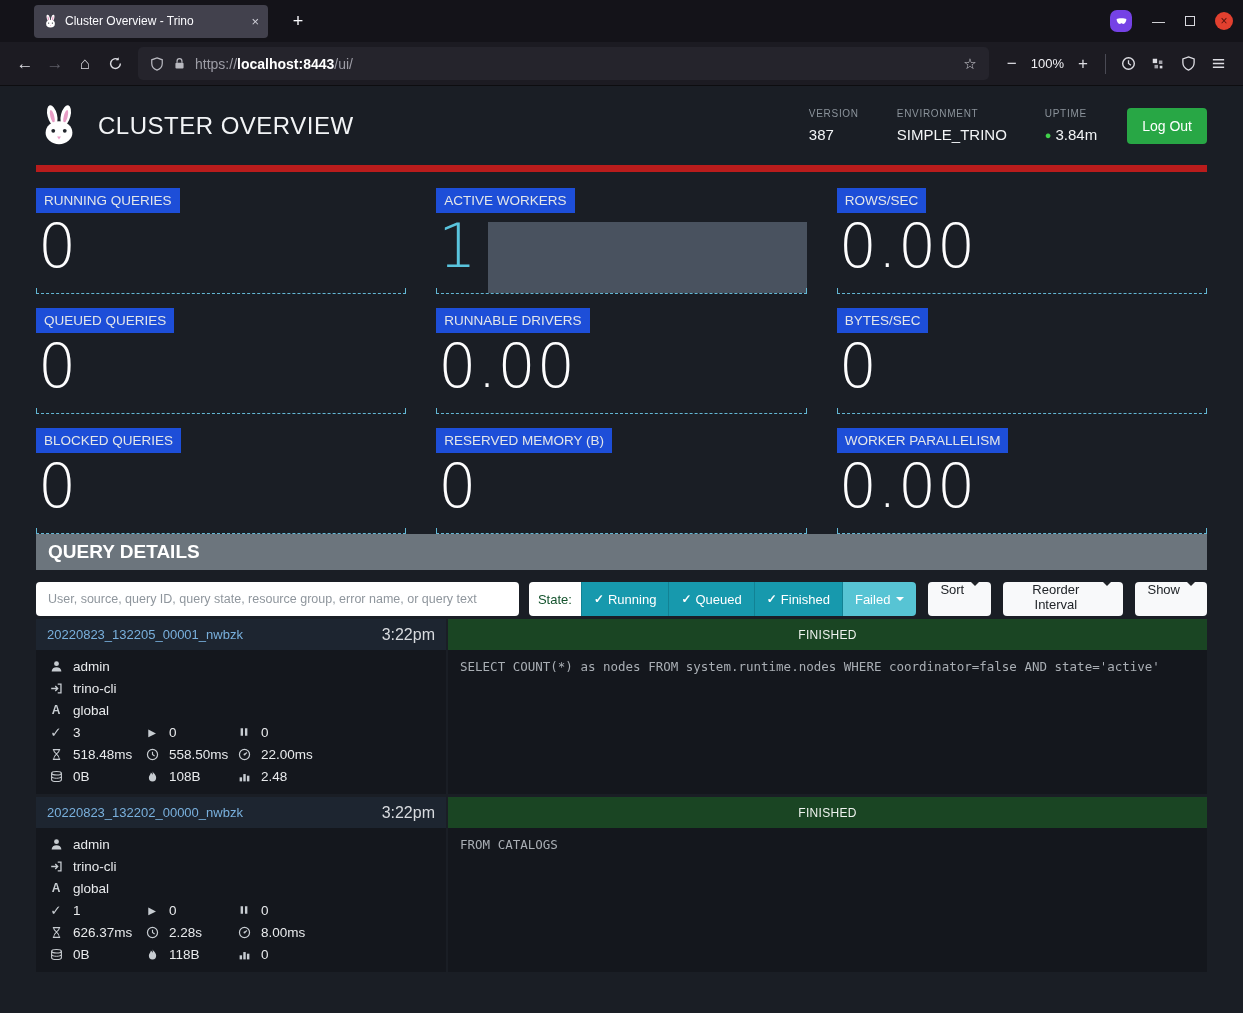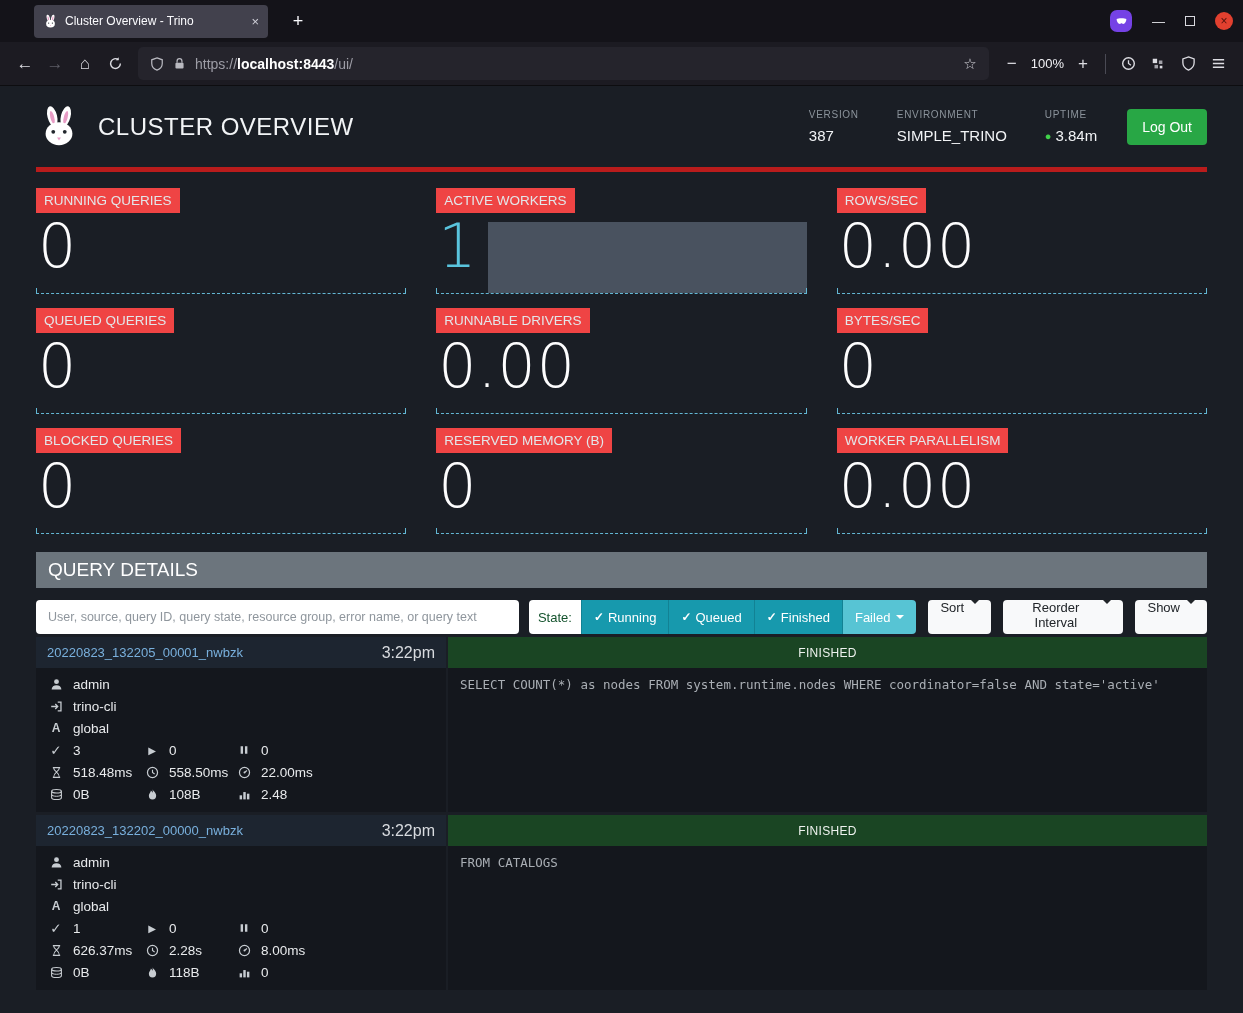--- a/index.html
+++ b/index.html
@@ -32,42 +32,42 @@
   .urlbar { flex:1; height:33px; background:#25242c; border-radius:5px; display:flex; align-items:center;
             padding:0 12px; margin:0 8px; font-size:14px; color:#9d9da6; }
   .url-icon { color:#b9b9c0; margin-right:9px; }
   .url-host { color:#ffffff; font-weight:700; }
   .bookmark-star { margin-left:auto; color:#d2d2d9; font-size:15px; }
   .vsep { width:1px; height:20px; background:#4a4a54; margin:0 7px; flex:none; }
   .zoom-label { color:#f0f0f4; font-size:13px; padding:0 4px; }
 
   
   .app { padding:0 36px; }
-  .app-header { height:86px; display:flex; align-items:center; border-bottom:5px solid #b91c1c; }
+  .app-header { height:86px; display:flex; align-items:center; border-bottom:7px solid #b91c1c; }
   .logo { margin-right:16px; }
   .app-title { font-size:24px; color:#f2f4f6; letter-spacing:.5px; font-weight:400; }
   .header-meta { margin-left:auto; display:flex; gap:38px; }
   .meta-block .meta-label { font-size:10px; color:#8b939b; letter-spacing:.7px; }
   .meta-block .meta-value { font-size:15px; color:#f2f4f6; margin-top:7px; display:flex; align-items:center; }
   .uptime-dot { color:#41d24b; font-size:11px; margin-right:4px; }
   .logout-button { background:#28a745; color:#fff; font-size:14px; padding:10px 15px; border-radius:4px;
                    border:none; margin-left:30px; font-family:inherit; }
 
   .stats-grid { display:grid; grid-template-columns:repeat(3,1fr); column-gap:30px; row-gap:14px; margin-top:16px; }
   .stat-card { position:relative; height:106px; }
-  .stat-chip { display:inline-block; background:#ef4444; color:#e3e6e9; font-size:13.5px; padding:5px 8px;text-align:center; }
+  .stat-chip { display:inline-block; background:#1d4ed8; color:#e3e6e9; font-size:13.5px; padding:5px 8px;text-align:center; }
   .stat-value { position:absolute; left:2px; top:24px; font-size:60px; font-weight:200; color:#fdfdfe;
                 line-height:1.15; letter-spacing:1px; font-family:"DejaVu Sans","Liberation Sans",sans-serif; }
   .stat-spark { position:absolute; left:0; right:0; bottom:0; border-bottom:1px dashed #63b7d4; height:5px; }
   .stat-spark::before { content:""; position:absolute; right:0; bottom:0; width:1px; height:5px; background:#63b7d4; }
   .stat-spark::after  { content:""; position:absolute; left:0;  bottom:0; width:1px; height:5px; background:#63b7d4; }
   .stat-card.highlight .stat-value { color:#59c4dd; }
   .workers-fill { position:absolute; left:52px; right:0; top:34px; bottom:1px; background:#49525f; }
 
-  .qd-header { margin-top:18px; background:#6c757d; color:#fff; font-size:19px; padding:7px 12px; font-weight:400; }
+  .qd-header { background:#6c757d; color:#fff; font-size:19px; padding:7px 12px; font-weight:700; }
 
   .qd-toolbar { margin-top:12px; display:flex; align-items:stretch; height:34px; }
   .search-input { width:540px; border:none; border-radius:4px; padding:0 12px; font-size:12.5px;
                   color:#495057; font-family:inherit; }
   .search-input::placeholder { color:#8f969d; }
   .state-addon { margin-left:10px; background:#fff; color:#14532d; font-size:13px; display:flex;
                  align-items:center; padding:0 9px; border-radius:4px 0 0 4px; }
   .state-btn { background:#1799ad; color:#fff; font-size:13px; display:flex; align-items:center;
                padding:0 12px; border:none; border-left:1px solid #128294; font-family:inherit; }
   .state-btn .check-icon { font-weight:bold; margin-right:4px; font-size:12px; }

